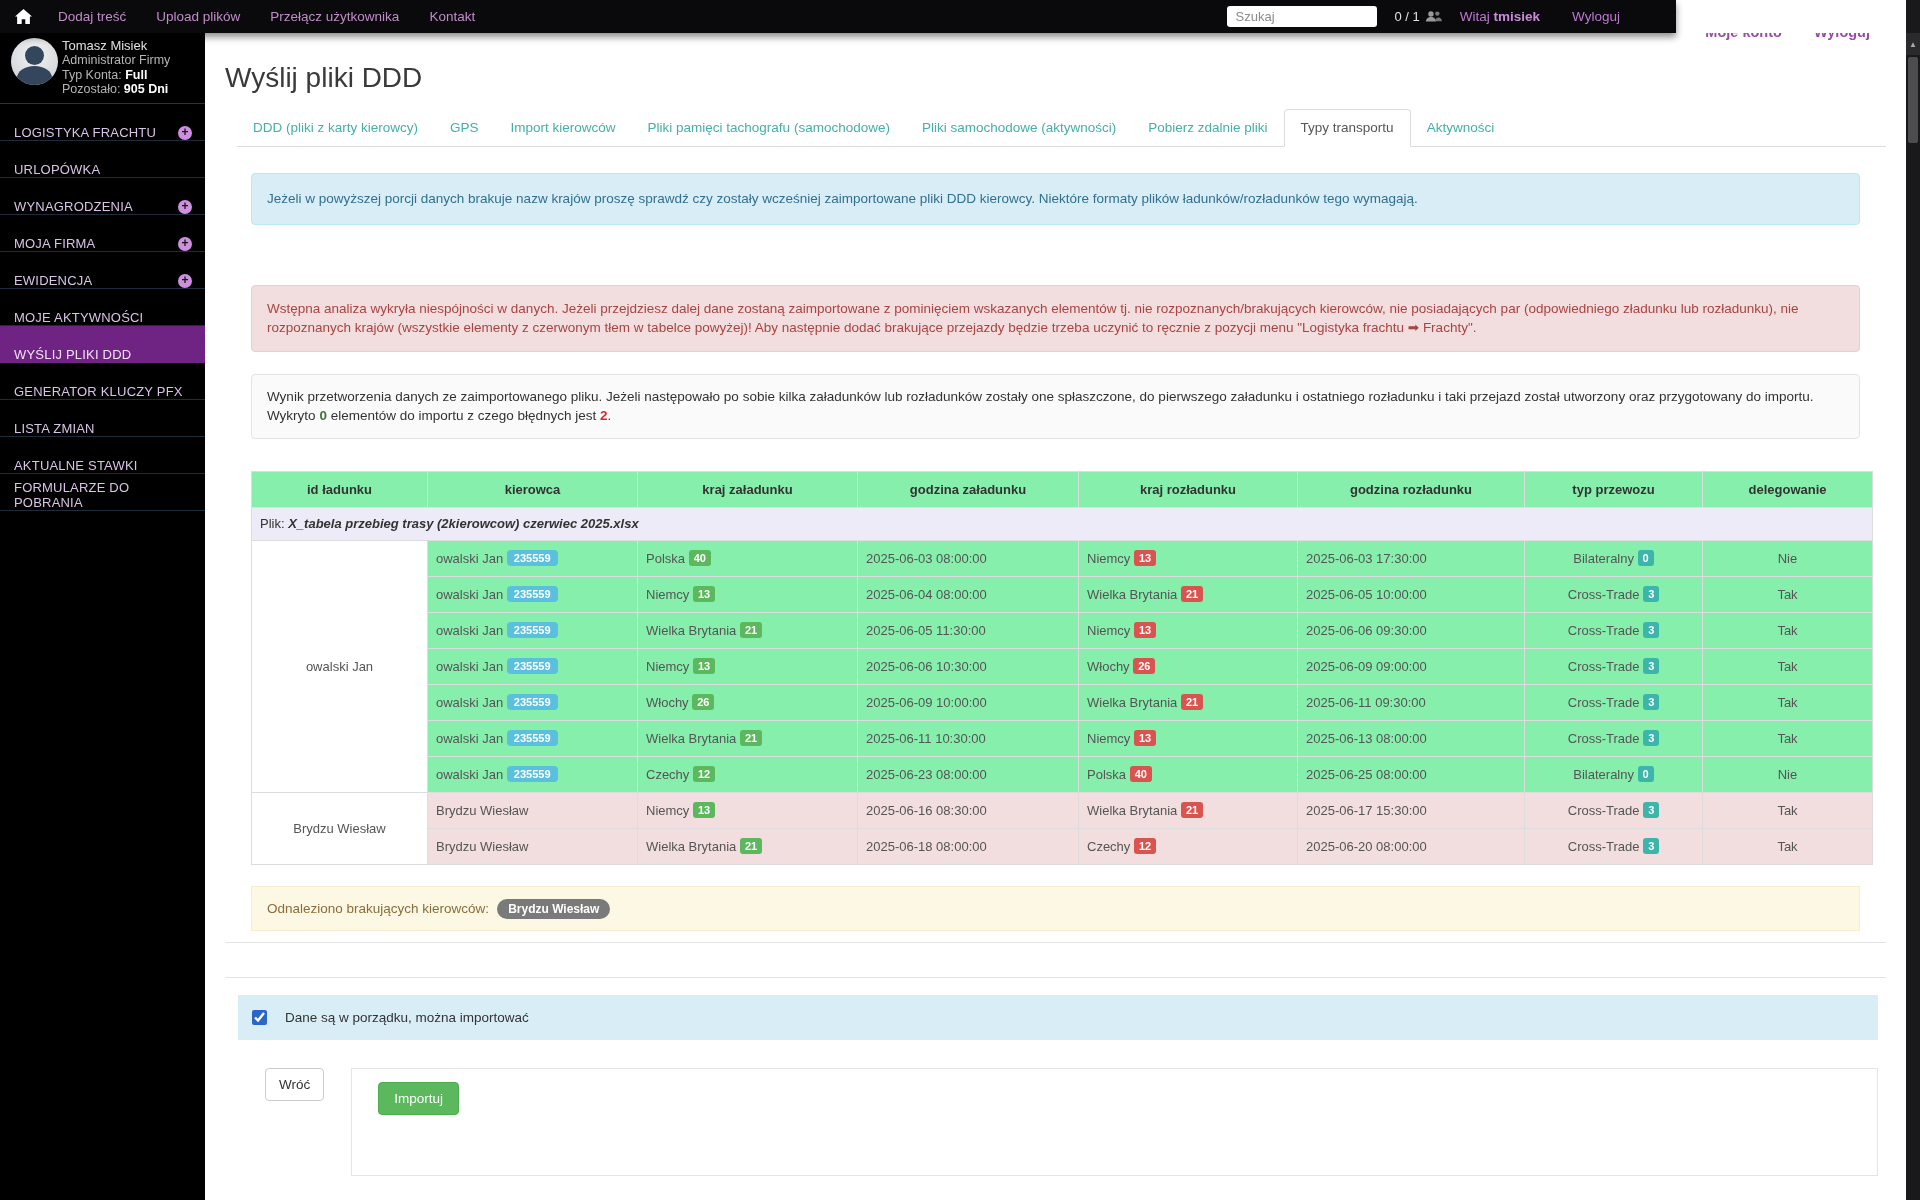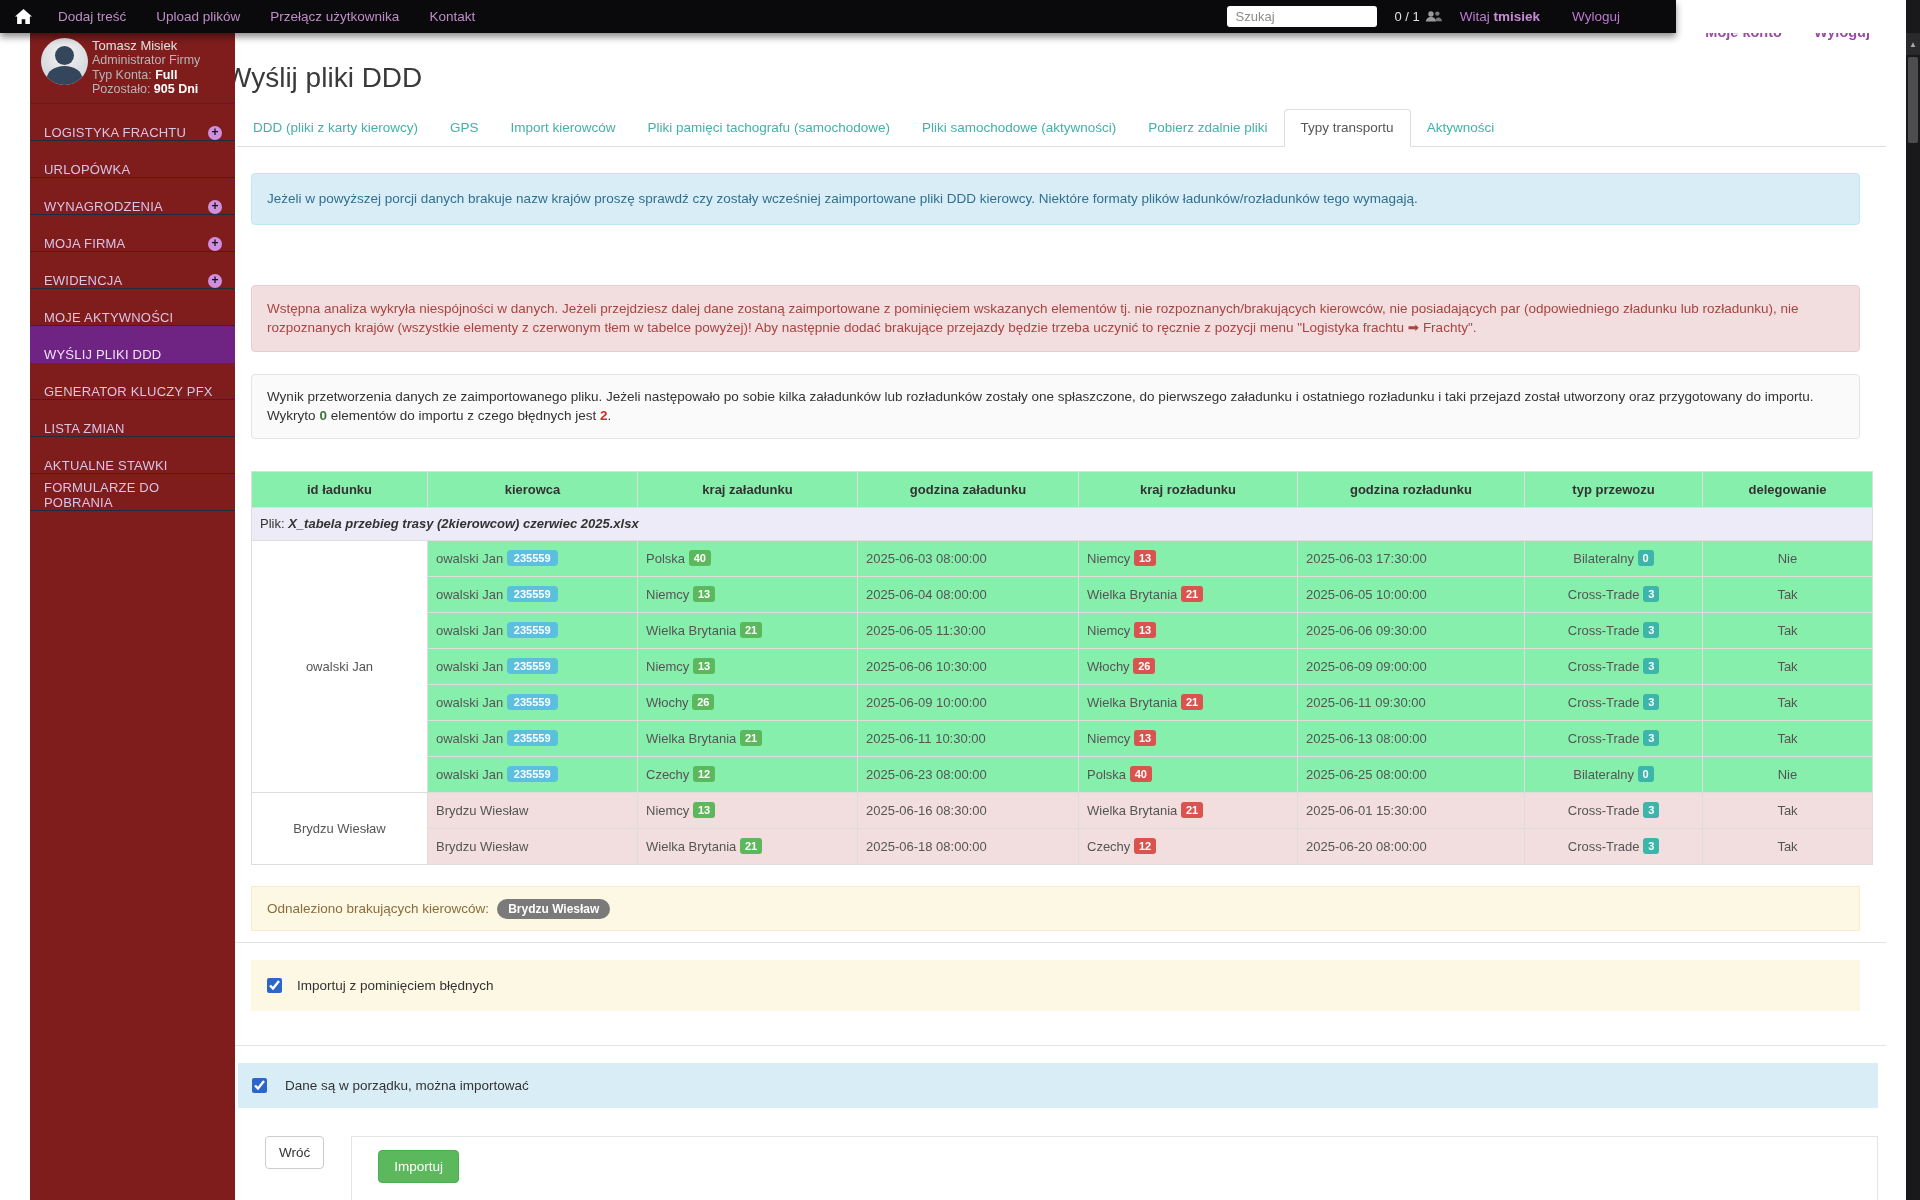--- a/index.html
+++ b/index.html
@@ -22,21 +22,21 @@
   .tb-welcome b { color:#c98ad9; }
   .tb-logout { color:#bd78d2; font-size:13.5px; cursor:pointer; text-decoration:none; margin-left:14px; }
 
   
   .vscroll { position:absolute; top:0; right:0; width:14px; height:1200px; background:#19191b; z-index:9; }
   .vscroll .sb-btn { height:22px; margin-top:33px; display:flex; align-items:center; justify-content:center;
                      color:#a9a9a9; font-size:8px; background:#2a2a2c; }
   .vscroll .sb-thumb { margin:2px 2px; height:86px; background:#4d4d50; border-radius:2px; }
 
   
-  .sidebar { position:absolute; top:33px; left:0; width:205px; height:1167px; background:#7f1d1d; z-index:7;margin-left:30px; }
+  .sidebar { position:absolute; top:33px; left:0; width:205px; height:1167px; background:#000000; z-index:7; }
   .user-block { position:relative; height:70px; padding:5px 0 0 62px; }
   .avatar { position:absolute; left:11px; top:5px; width:47px; height:47px; border-radius:50%;
             background:radial-gradient(circle at 50% 35%, #f2f2f2, #c9ced4); overflow:hidden; }
   .avatar .head { position:absolute; left:14px; top:8px; width:19px; height:19px; border-radius:50%; background:#34465c; }
   .avatar .body { position:absolute; left:6px; top:28px; width:35px; height:24px; border-radius:50% 50% 0 0; background:#34465c; }
   .u-name { color:#e2e2e2; font-size:13px; line-height:15px; }
   .u-role, .u-line { color:#b5b5b5; font-size:12.5px; line-height:14.5px; }
   .u-line b { color:#fff; }
   .sb-menu { border-top:1px solid #263343; }
   .sb-item { height:37px; display:flex; align-items:flex-end; padding:0 13px 0 14px;
@@ -306,21 +306,21 @@
             <td>2025-06-25 08:00:00</td>
             <td class="c-center">Bilateralny <span class="badge badge-teal">0</span></td>
             <td class="c-center">Nie</td>
           </tr>
           <tr class="data-row err">
             <td class="group-cell" rowspan="2">Brydzu Wiesław</td>
             <td>Brydzu Wiesław </td>
             <td>Niemcy <span class="badge badge-green">13</span></td>
             <td>2025-06-16 08:30:00</td>
             <td>Wielka Brytania <span class="badge badge-red">21</span></td>
-            <td>2025-06-01 15:30:00</td>
+            <td>2025-06-17 15:30:00</td>
             <td class="c-center">Cross-Trade <span class="badge badge-teal">3</span></td>
             <td class="c-center">Tak</td>
           </tr>
           <tr class="data-row err">
             <td>Brydzu Wiesław </td>
             <td>Wielka Brytania <span class="badge badge-green">21</span></td>
             <td>2025-06-18 08:00:00</td>
             <td>Czechy <span class="badge badge-red">12</span></td>
             <td>2025-06-20 08:00:00</td>
             <td class="c-center">Cross-Trade <span class="badge badge-teal">3</span></td>
@@ -329,24 +329,20 @@
         </tbody>
     </table>
 
     <div class="alert-warning">
       <span>Odnaleziono brakujących kierowców:</span>
       <span id="driver-pills"><span class="pill">Brydzu Wiesław</span></span>
     </div>
 
     <hr class="sep">
 
-    <div class="check-row row-cream">
-      <input type="checkbox" id="cb-skip" checked="" style="">
-      <label for="cb-skip">Importuj z pominięciem błędnych</label>
-    </div>
 
     <hr class="sep2">
 
     <div class="check-row row-blue">
       <input type="checkbox" id="cb-ok" checked="" style="">
       <label for="cb-ok">Dane są w porządku, można importować</label>
     </div>
 
     <div class="footer-row">
       <button class="btn btn-back">Wróć</button>

